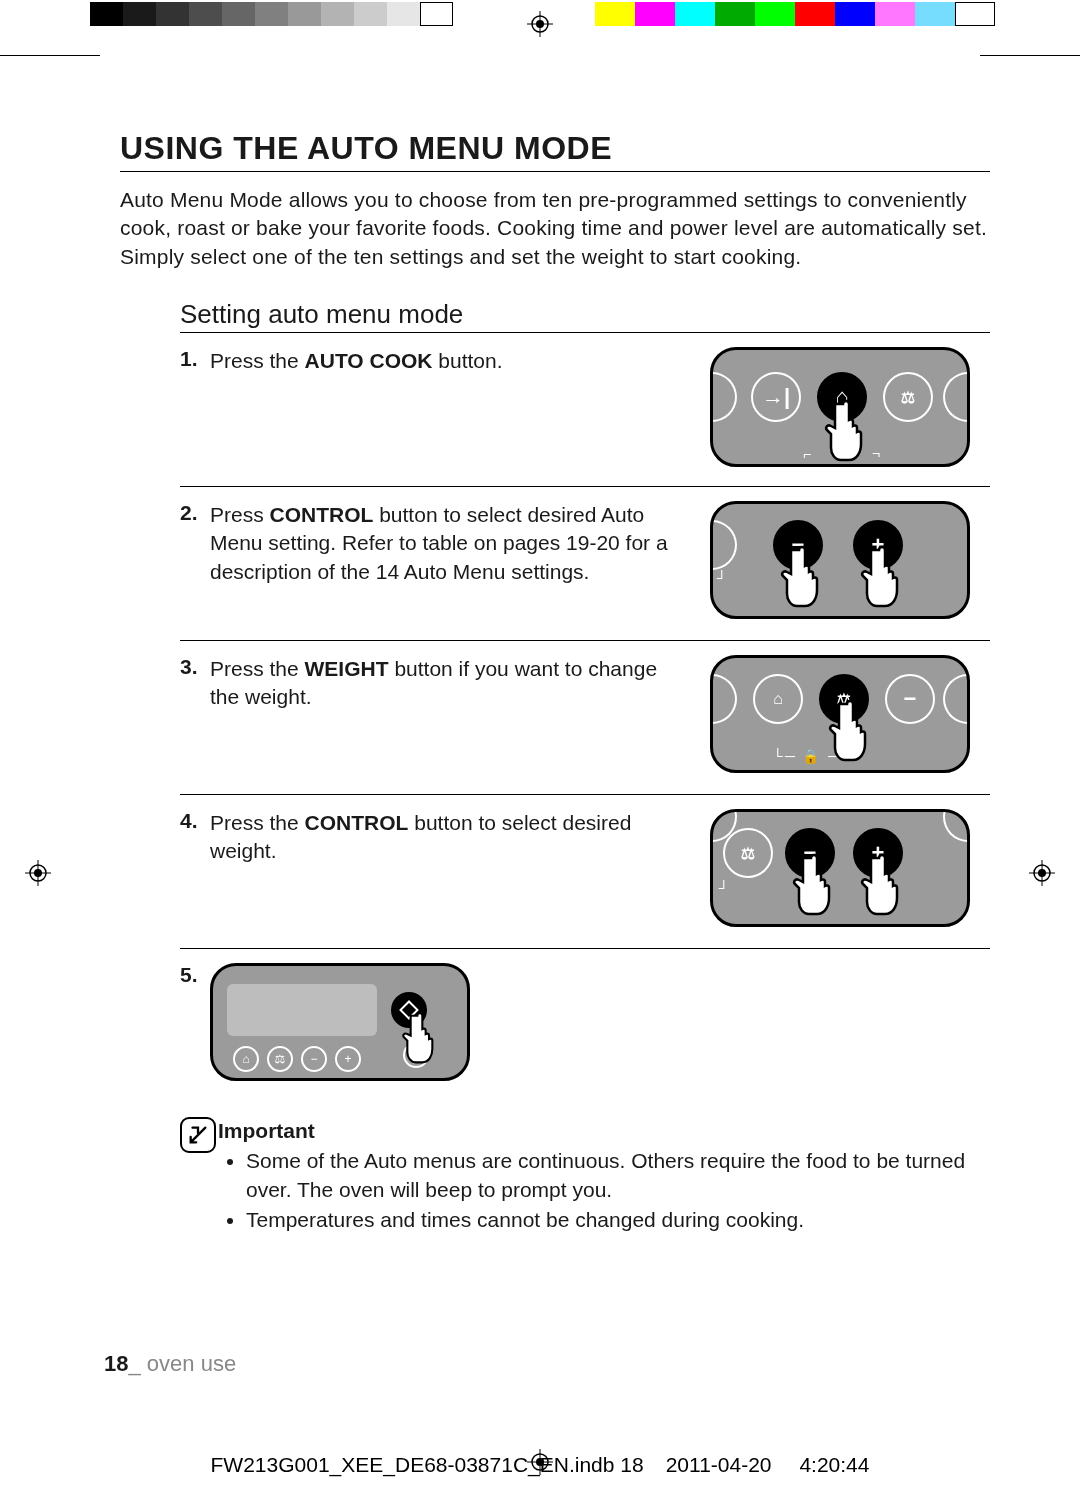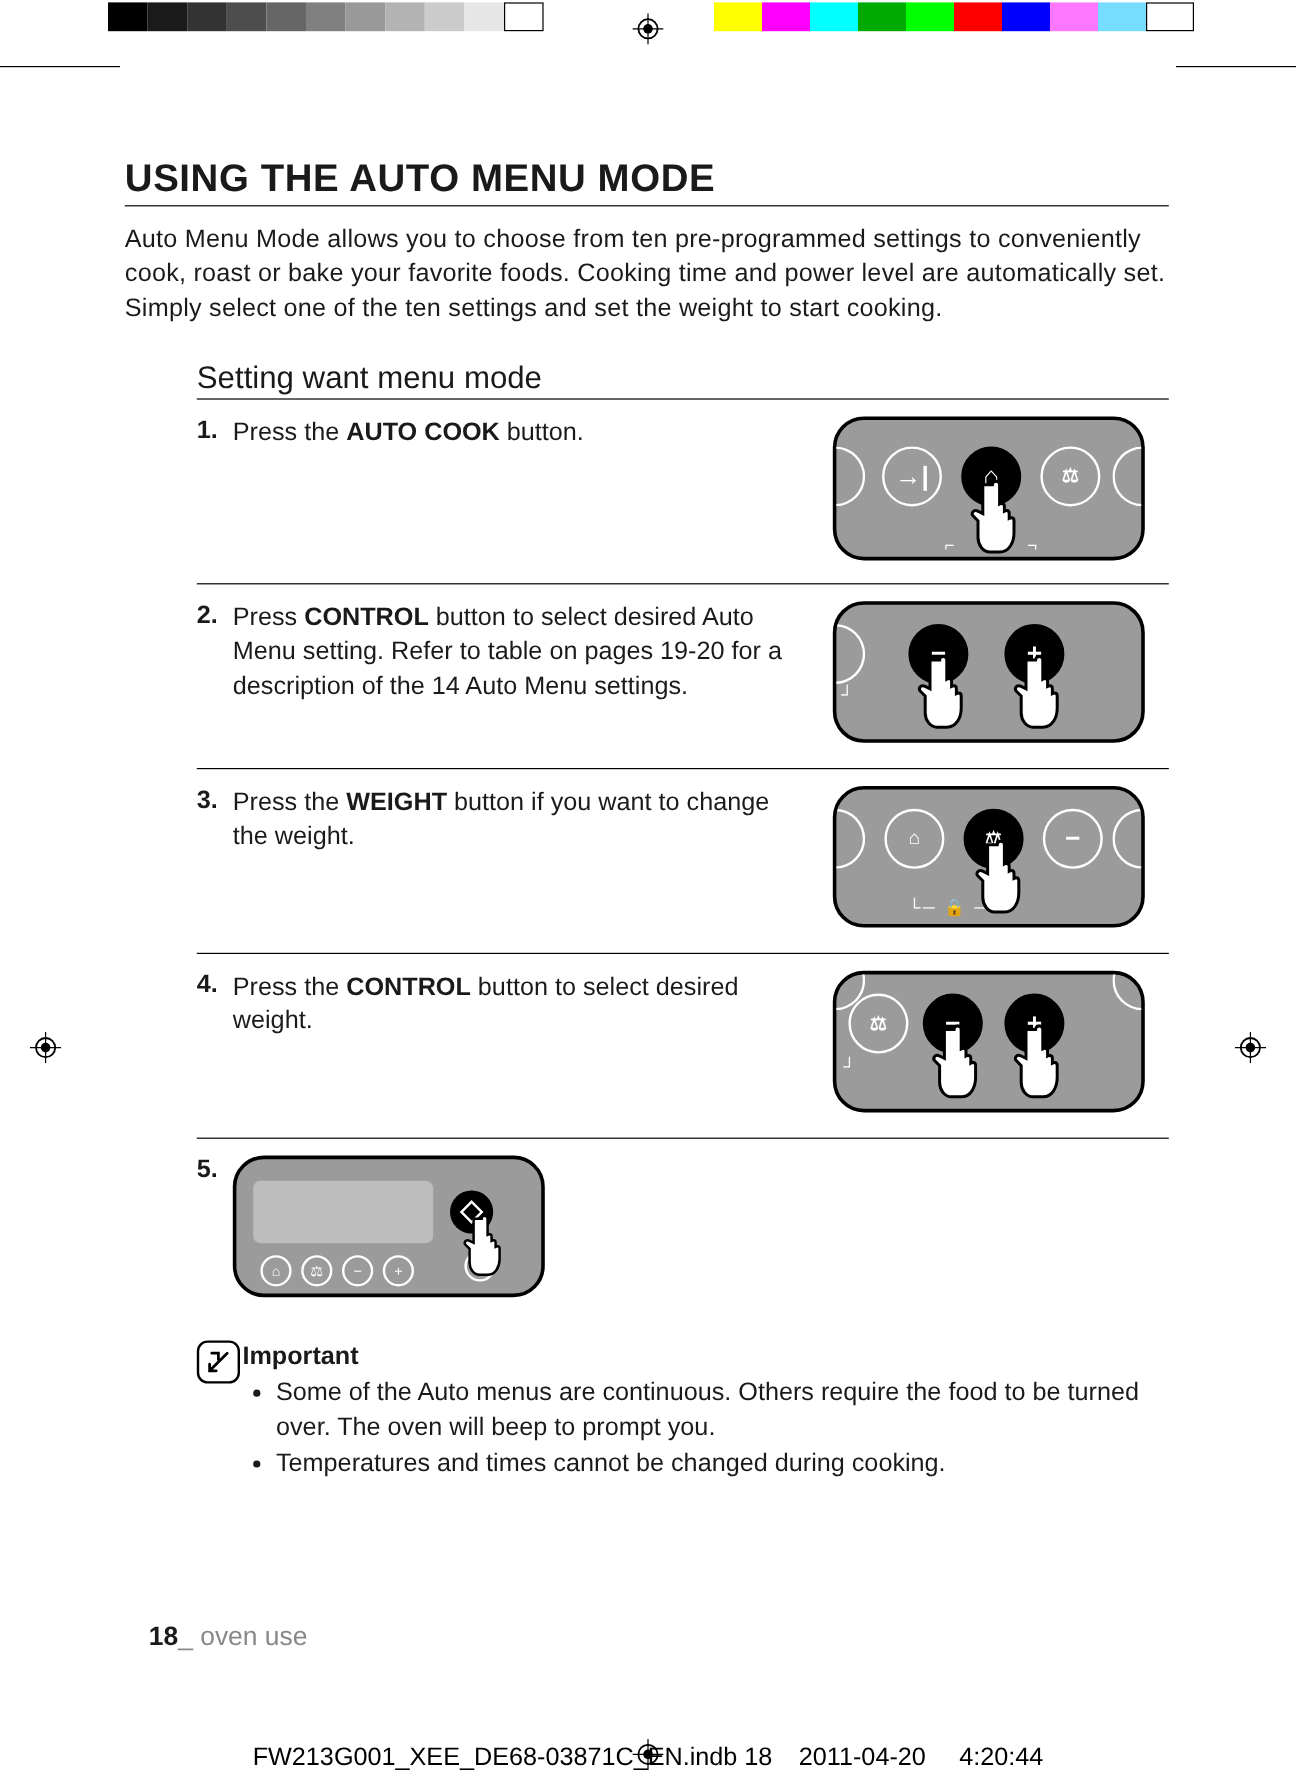--- a/index.html
+++ b/index.html
@@ -21,21 +21,21 @@
   .hairline-top { position:absolute; top:55px; left:0; width:100px; border-top:1px solid #000;}
   .hairline-top.r { left:auto; right:0; }
   .reg-mark { position:absolute; width:26px; height:26px; }
   .reg-mark svg { width:26px; height:26px; }
   .reg-top { left:527px; top:11px; }
   .reg-left { left:25px; top:860px; }
   .reg-right { right:25px; top:860px; }
   .reg-bot { left:527px; bottom:16px; }
 
   
-  .page { position:absolute; left:104px; top:130px; width:870px; }
+  .page { position:absolute; left:120px; top:130px; width:870px; }
   h1 { font-size: 32px; font-weight: 600; letter-spacing: .5px; border-bottom: 1.5px solid #000; padding-bottom: 4px; margin-bottom: 14px; }
   .intro { font-size: 21px; line-height: 1.35; letter-spacing: .2px; margin-bottom: 28px; }
   h2 { font-size: 26px; font-weight: 500; border-bottom: 1.5px solid #000; padding-bottom: 2px; margin-left: 60px; margin-bottom: 14px; }
 
   .steps { margin-left: 60px; }
   .step { display: flex; align-items: flex-start; border-bottom: 1px solid #000; padding-bottom: 0; margin-bottom: 14px; min-height: 140px; position:relative;}
   .step.last { border-bottom: none; }
   .step-num { font-weight: 700; font-size: 21px; width: 30px; flex: none; }
   .step-text { flex: 1; font-size: 21px; line-height: 1.35; padding-right: 20px; padding-top:0;}
   .step-text .b { font-weight: 700; text-align: center; }
@@ -55,21 +55,21 @@
   .hand svg { width:100%; height:100%; }
 
   .important { margin-left: 60px; display:flex; gap:2px; margin-top:8px;}
   .imp-icon { flex:none; width:36px; height:36px; border:2.5px solid #000; border-radius:9px; display:flex; align-items:center; justify-content:center;}
   .imp-icon svg { width:22px; height:22px; }
   .imp-body { flex:1; font-size:21px; line-height:1.35; }
   .imp-body .ttl { font-weight:700; margin-bottom:2px; }
   .imp-body ul { list-style: disc; padding-left: 28px; }
   .imp-body li { margin-bottom: 2px; }
 
-  .footer-pg { position:absolute; left:124px; bottom:114px; font-size:22px; }
+  .footer-pg { position:absolute; left:104px; bottom:114px; font-size:22px; }
   .footer-pg .num { font-weight:700; }
   .footer-pg .sec { color:#888; }
   .footer-meta { position:absolute; bottom:14px; left:60px; right:60px; display:flex; justify-content:center; font-size:21px; color:#000;}
   .footer-meta .r span { margin-left: 22px; }
 
   
   .lcd { position:absolute; left:14px; top:18px; width:150px; height:52px; background:#bdbdbd; border-radius:6px; }
   .small-row { position:absolute; bottom:6px; left:20px; display:flex; gap:8px; }
   .sbtn { width:26px; height:26px; border:2px solid #fff; border-radius:50%; position:relative;}
   .sbtn .g { position:absolute; left:50%; top:50%; transform:translate(-50%,-50%); color:#fff; font-size:12px;}
@@ -129,21 +129,21 @@
 <div class="reg-mark reg-bot"><svg viewBox="0 0 26 26">
       <circle cx="13" cy="13" r="8" fill="none" stroke="#000" stroke-width="1.5"></circle>
       <circle cx="13" cy="13" r="4" fill="#000"></circle>
       <line x1="13" y1="0" x2="13" y2="26" stroke="#000"></line>
       <line x1="0" y1="13" x2="26" y2="13" stroke="#000"></line>
     </svg></div>
 
 <div class="page">
   <h1>USING THE AUTO MENU MODE</h1>
   <p class="intro">Auto Menu Mode allows you to choose from ten pre-programmed settings to conveniently cook, roast or bake your favorite foods. Cooking time and power level are automatically set. Simply select one of the ten settings and set the weight to start cooking.</p>
-  <h2>Setting want menu mode</h2>
+  <h2>Setting auto menu mode</h2>
 
   <div class="steps">
 
     <div class="step">
       <div class="step-num">1.</div>
       <div class="step-text">
         <span>Press the </span><span class="b">AUTO COOK</span><span> button.</span>
       </div>
       <div class="step-img">
         <div class="panel">

